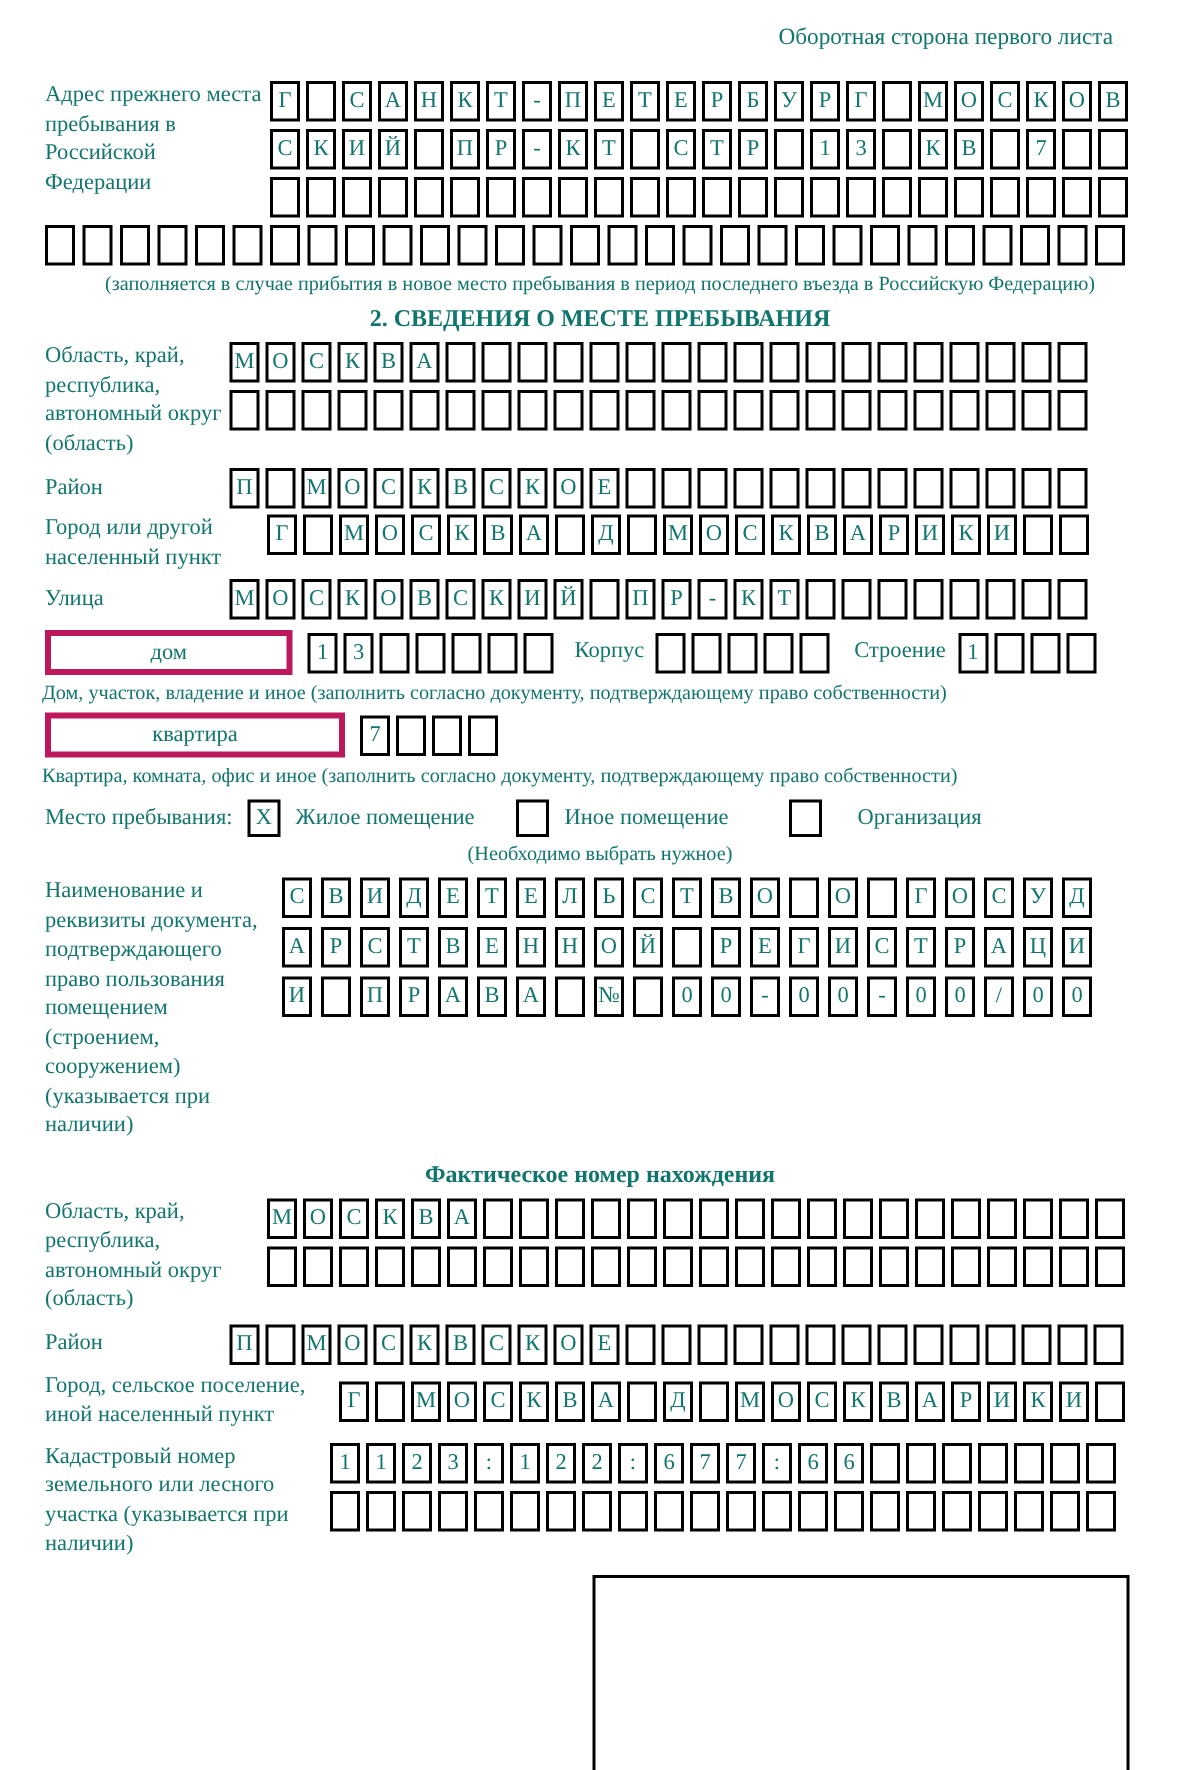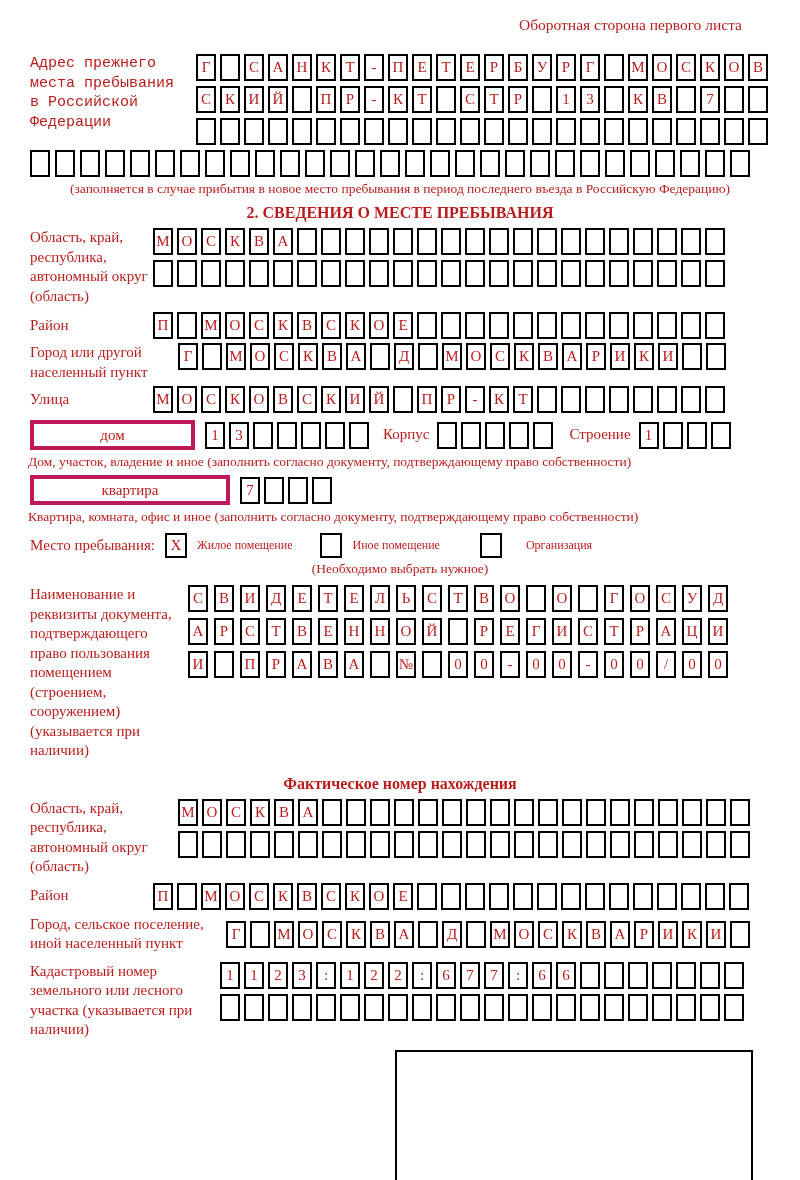--- a/index.html
+++ b/index.html
@@ -1,17 +1,17 @@
 <!DOCTYPE html>
 <html><head>
 <meta charset="utf-8">
 <style>
   html,body{margin:0;padding:0;background:#fff;}
   .page{
-    position:relative;width:800px;height:1180px;overflow:hidden;background:#fff;color:#b91c1c;
+    position:relative;width:800px;height:1180px;overflow:hidden;background:#fff;color:#0f766e;
     font-family:"Liberation Serif","DejaVu Serif",serif;box-sizing:border-box;
   }
   .top-note{ text-align:right;padding:16px 58px 0 0;font-size:15.5px; }
   .frow{ display:flex;align-items:flex-start; }
   .lbl{ font-size:15px;line-height:1.3;flex:none; }
   .stack{ display:flex;flex-direction:column;gap:5px; }
   .grid{ display:flex;gap:4px;flex:none; }
   .grid.g5{ gap:5px; }
   .grid.g6{ gap:6px; }
   .cell{
@@ -23,33 +23,33 @@
   .section-title{ text-align:center;font-weight:bold;font-size:16px;margin-top:7px; }
   .typebox{
     box-sizing:border-box;border:4px solid #be185d;height:30px;display:flex;align-items:center;
     justify-content:center;font-size:15px;flex:none;background:#fff;
   }
   .caption{ font-size:13.5px;margin:4px 0 0 28px; }
   .cbox{
     box-sizing:border-box;flex:none;width:22px;height:25px;border:2px solid #000;
     display:flex;align-items:center;justify-content:center;font-size:15px;background:#fff;
   }
-  .opt-label{ font-size:12px;line-height:25px;text-align:right; }
+  .opt-label{ font-size:15px;line-height:25px;text-align:right; }
   .stamp-box{ box-sizing:border-box;margin:10px 0 0 395px;width:358px;height:176px;border:2px solid #000;background:#fff; }
   .notes2{ text-align:center;font-size:14px;line-height:1.45;margin-top:5px; }
 </style>
 </head>
 <body>
 
 <div class="page">
 
   <div class="top-note">Оборотная сторона первого листа</div>
 
   <div class="frow" style="margin:20px 0 0 30px;">
-    <div class="lbl" style="width:146px;padding-right:20px;font-family:Liberation Mono, monospace;">Адрес прежнего места пребывания в Российской Федерации</div>
+    <div class="lbl" style="width:146px;padding-right:4px;">Адрес прежнего места пребывания в Российской Федерации</div>
     <div class="stack">
       <div class="grid">
           <span class="cell">Г</span>
           <span class="cell"></span>
           <span class="cell">С</span>
           <span class="cell">А</span>
           <span class="cell">Н</span>
           <span class="cell">К</span>
           <span class="cell">Т</span>
           <span class="cell">-</span>

